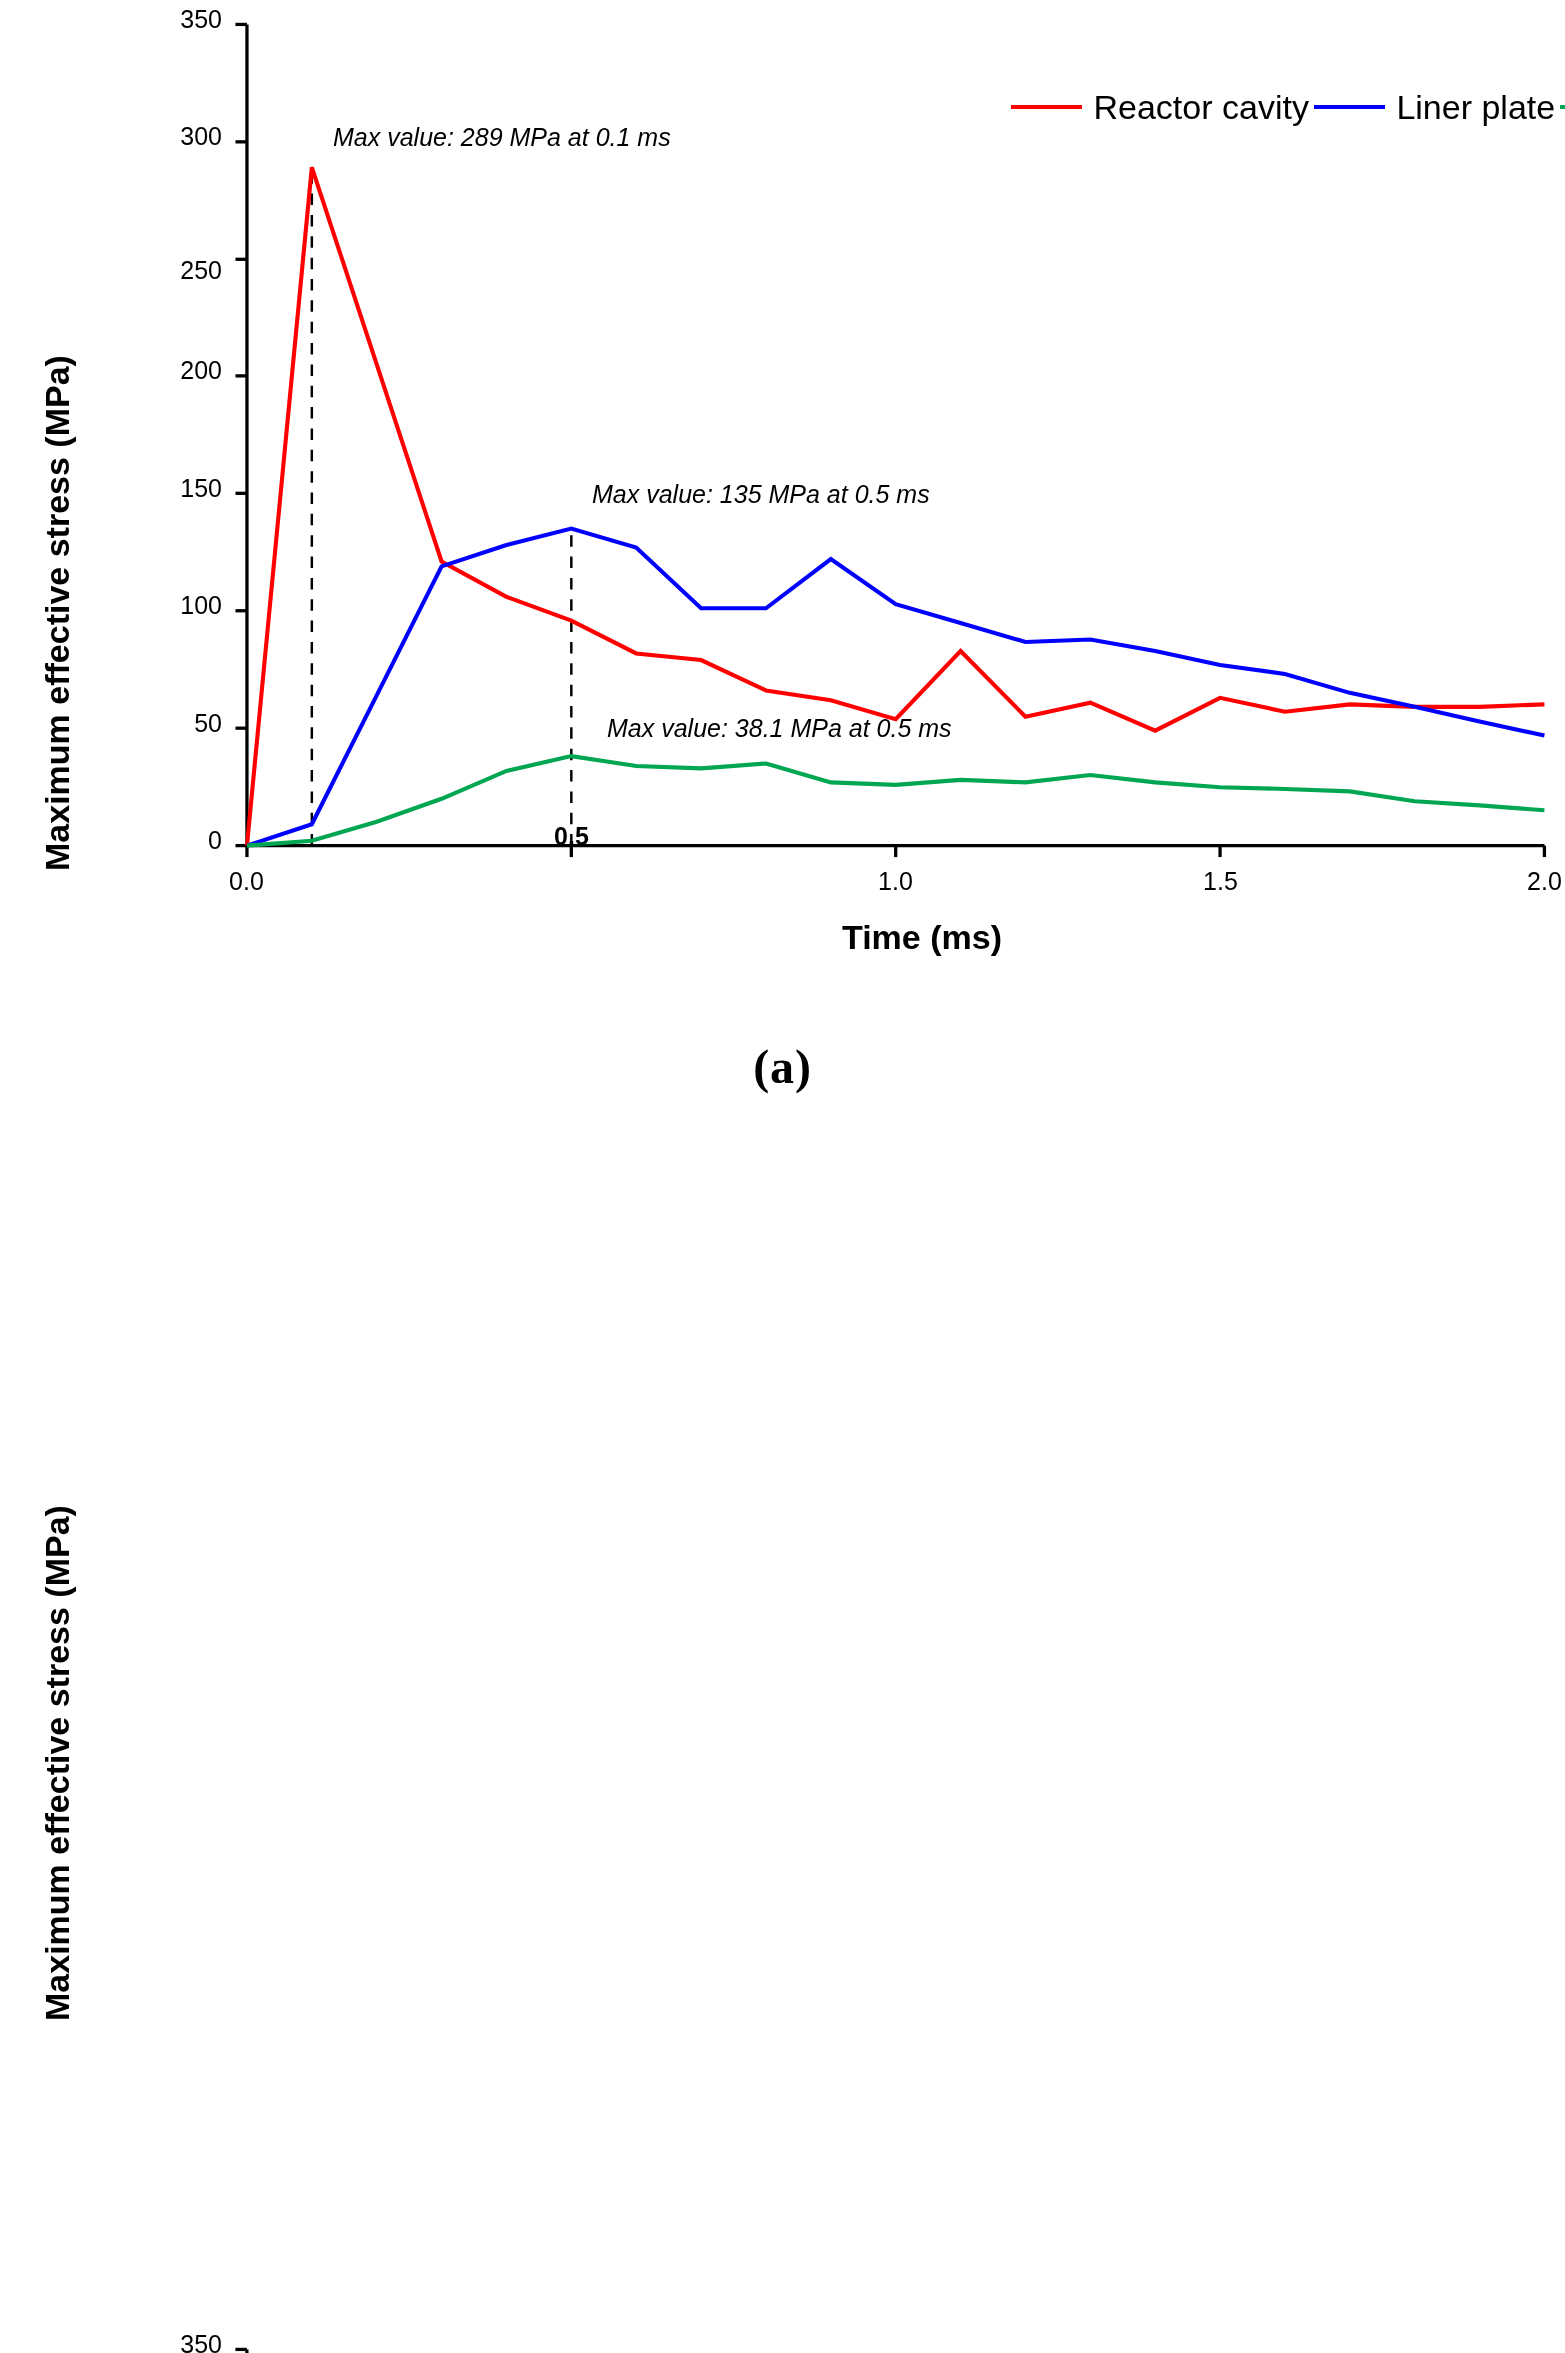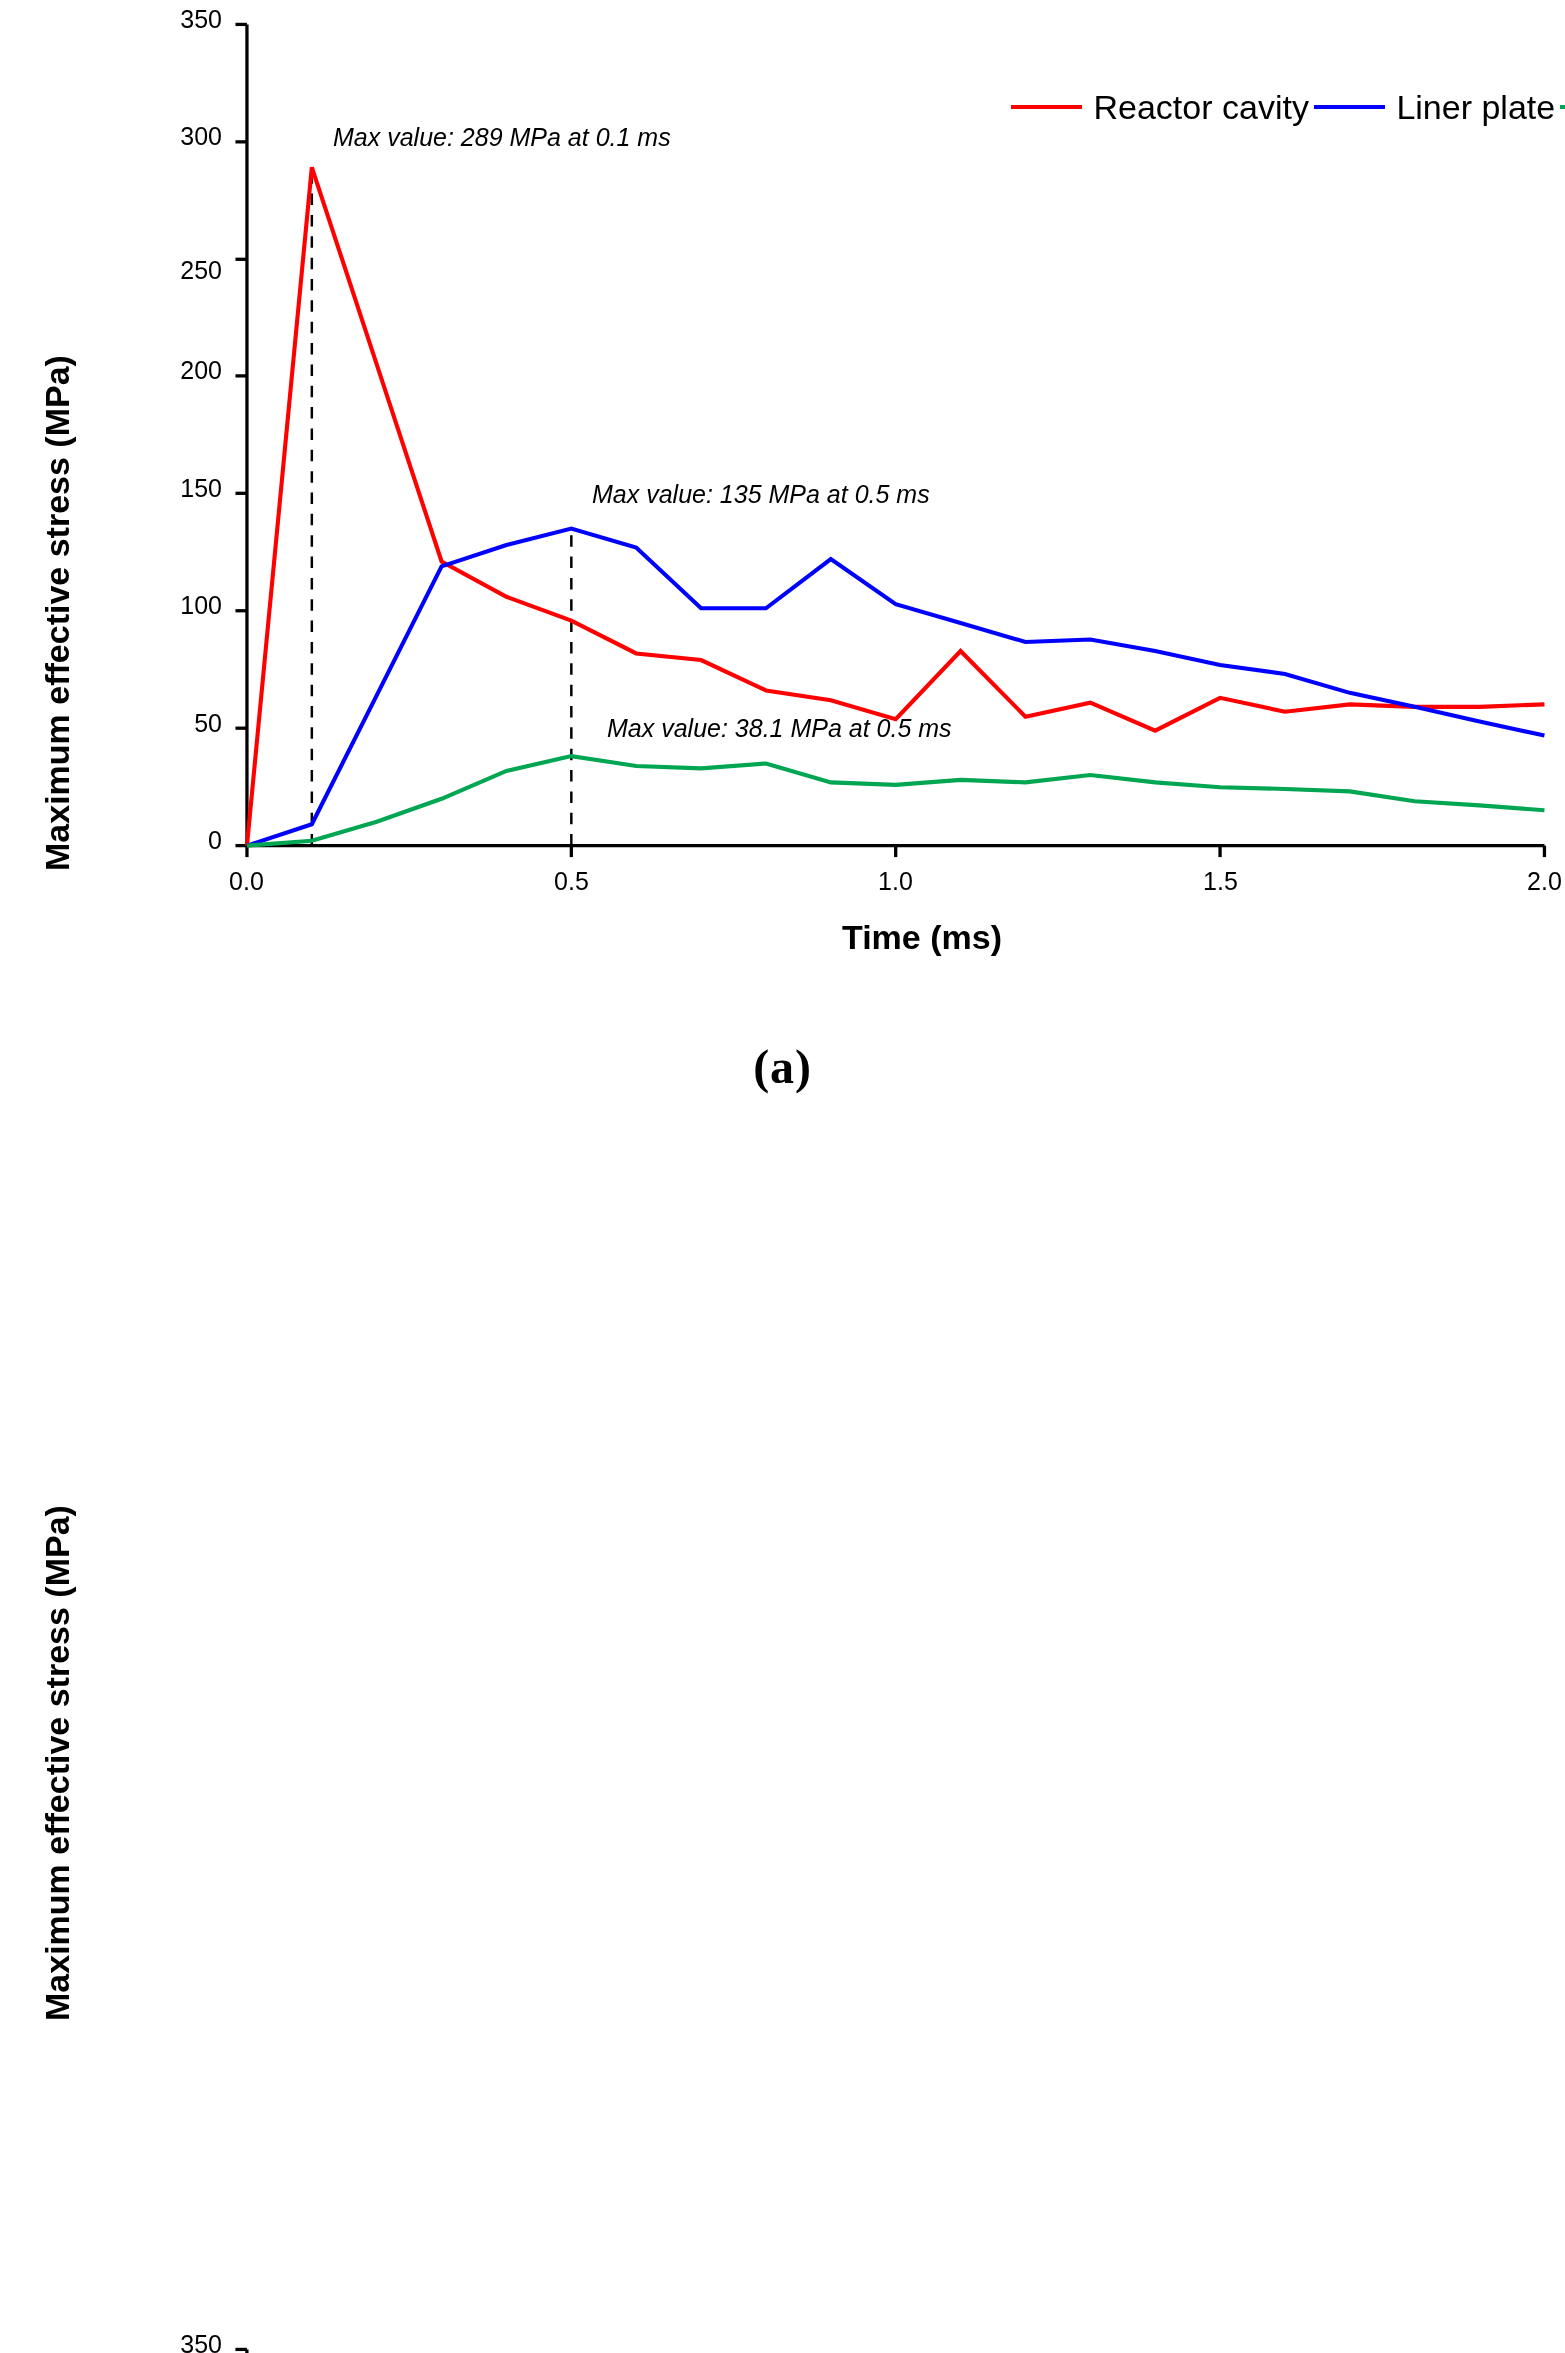--- a/index.html
+++ b/index.html
@@ -138,21 +138,21 @@
     <div class="tick-label tick-y" style="left: 33px; top: 818px; width: 90px;">0</div>
     <div class="tick-label tick-y" style="left: 33px; top: 701px; width: 90px;">50</div>
     <div class="tick-label tick-y" style="left: 33px; top: 583px; width: 90px;">100</div>
     <div class="tick-label tick-y" style="left: 33px; top: 466px; width: 90px;">150</div>
     <div class="tick-label tick-y" style="left: 33px; top: 348px; width: 90px;">200</div>
     <div class="tick-label tick-y" style="left: 33px; top: 248px; width: 90px;">250</div>
     <div class="tick-label tick-y" style="left: 33px; top: 114px; width: 90px;">300</div>
     <div class="tick-label tick-y" style="left: 33px; top: -3.3px; width: 90px;">350</div>
 
     <div class="tick-label tick-x" style="left: 90px; top: 859px; width: 115px;">0.0</div>
-    <div class="tick-label tick-x" style="left: 415px; top: 859px; width: 115px;">0.5</div>
+    <div class="tick-label tick-x" style="left: 415px; top: 814px; width: 115px; font-weight: bold;">0.5</div>
     <div class="tick-label tick-x" style="left: 739px; top: 859px; width: 115px;">1.0</div>
     <div class="tick-label tick-x" style="left: 1064px; top: 859px; width: 115px;">1.5</div>
     <div class="tick-label tick-x" style="left: 1388px; top: 859px; width: 115px;">2.0</div>
 
     <div class="annot" style="left: 234px; top: 115px;">Max value: 289 MPa at 0.1 ms</div>
     <div class="annot" style="left: 493px; top: 472px;">Max value: 135 MPa at 0.5 ms</div>
     <div class="annot" style="left: 508px; top: 706px;">Max value: 38.1 MPa at 0.5 ms</div>
 
     <div class="legend" style="left: 912px; top: 76px;">
       <div class="legend-row">

